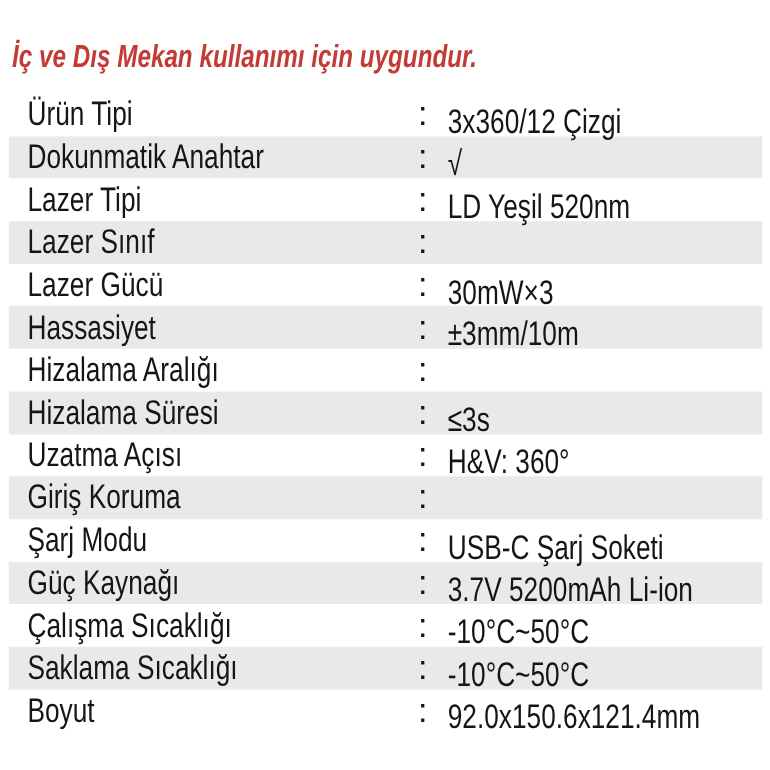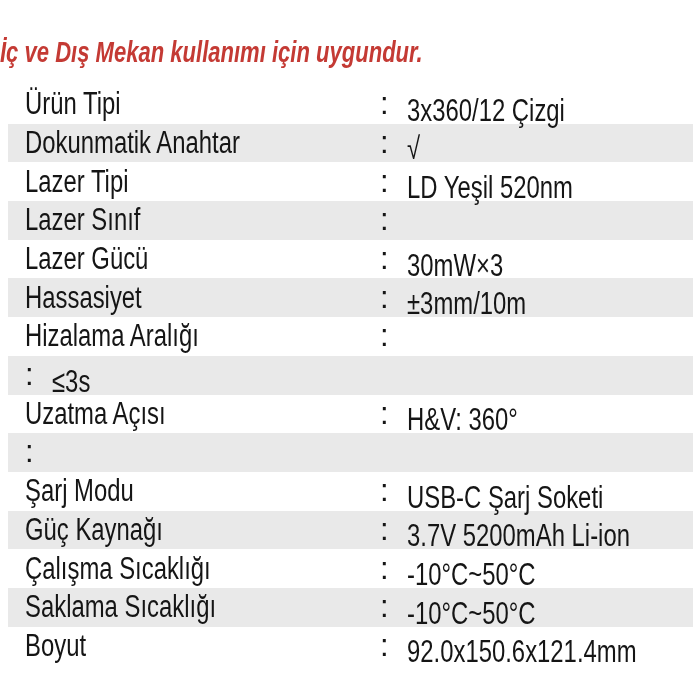--- a/index.html
+++ b/index.html
@@ -19,21 +19,21 @@
     overflow: hidden;
   }
   .cond {
     display: inline-block;
     transform: scaleX(0.77);
     transform-origin: 0 50%;
     white-space: nowrap;
   }
   .page-title {
     position: absolute;
-    left: 0;
+    left: 11px;
     top: 36px;
     white-space: nowrap;
   }
   .page-title .cond {
     font-size: 29px;
     font-weight: bold;
     font-style: italic;
     color: var(--red);
     transform: scaleX(0.76);
   }
@@ -99,31 +99,33 @@
     <span class="cell colon">:</span>
     <span class="cell value"><span class="cond">±3mm/10m</span></span>
   </div>
 
   <div class="spec-row">
     <span class="cell label"><span class="cond">Hizalama Aralığı</span></span>
     <span class="cell colon">:</span>
   </div>
 
   <div class="spec-row">
+    <span class="cell label"><span class="cond">Hizalama Süresi</span></span>
     <span class="cell colon">:</span>
     <span class="cell value"><span class="cond">≤3s</span></span>
   </div>
 
   <div class="spec-row">
     <span class="cell label"><span class="cond">Uzatma Açısı</span></span>
     <span class="cell colon">:</span>
     <span class="cell value"><span class="cond">H&amp;V: 360°</span></span>
   </div>
 
   <div class="spec-row">
+    <span class="cell label"><span class="cond">Giriş Koruma</span></span>
     <span class="cell colon">:</span>
   </div>
 
   <div class="spec-row">
     <span class="cell label"><span class="cond">Şarj Modu</span></span>
     <span class="cell colon">:</span>
     <span class="cell value"><span class="cond">USB-C Şarj Soketi</span></span>
   </div>
 
   <div class="spec-row">

